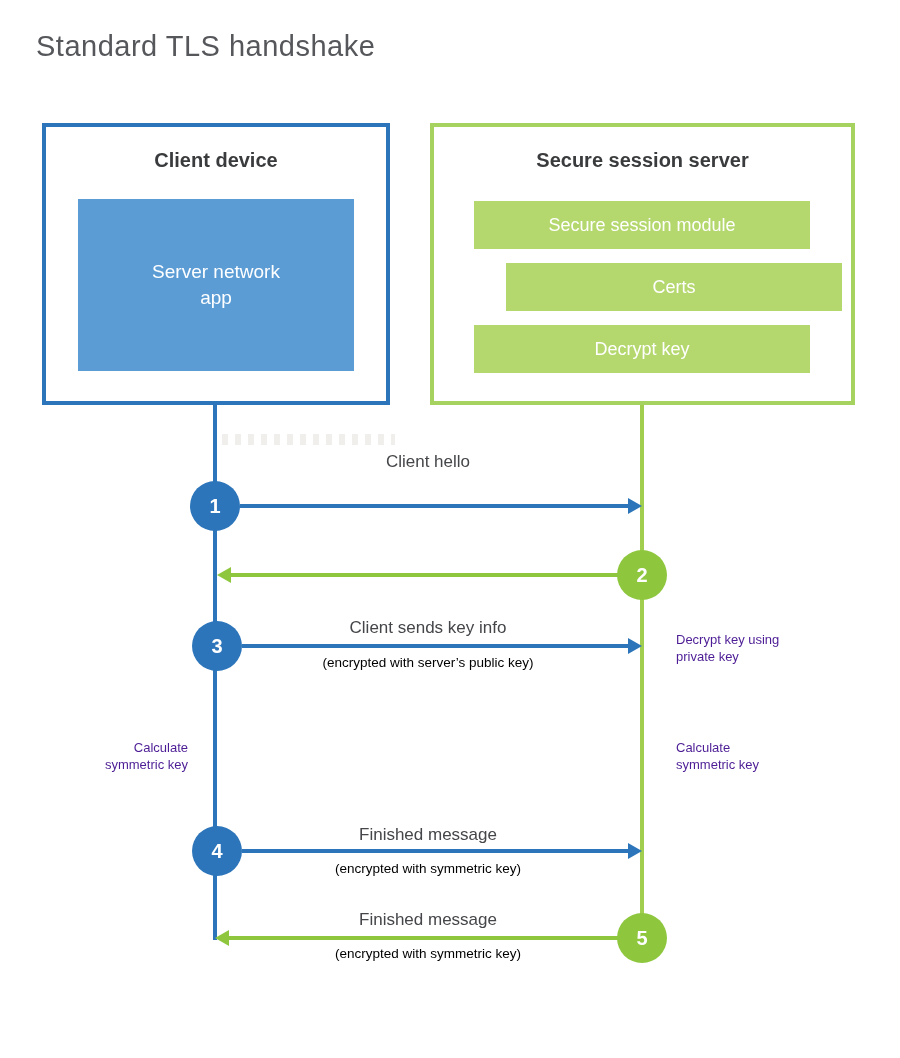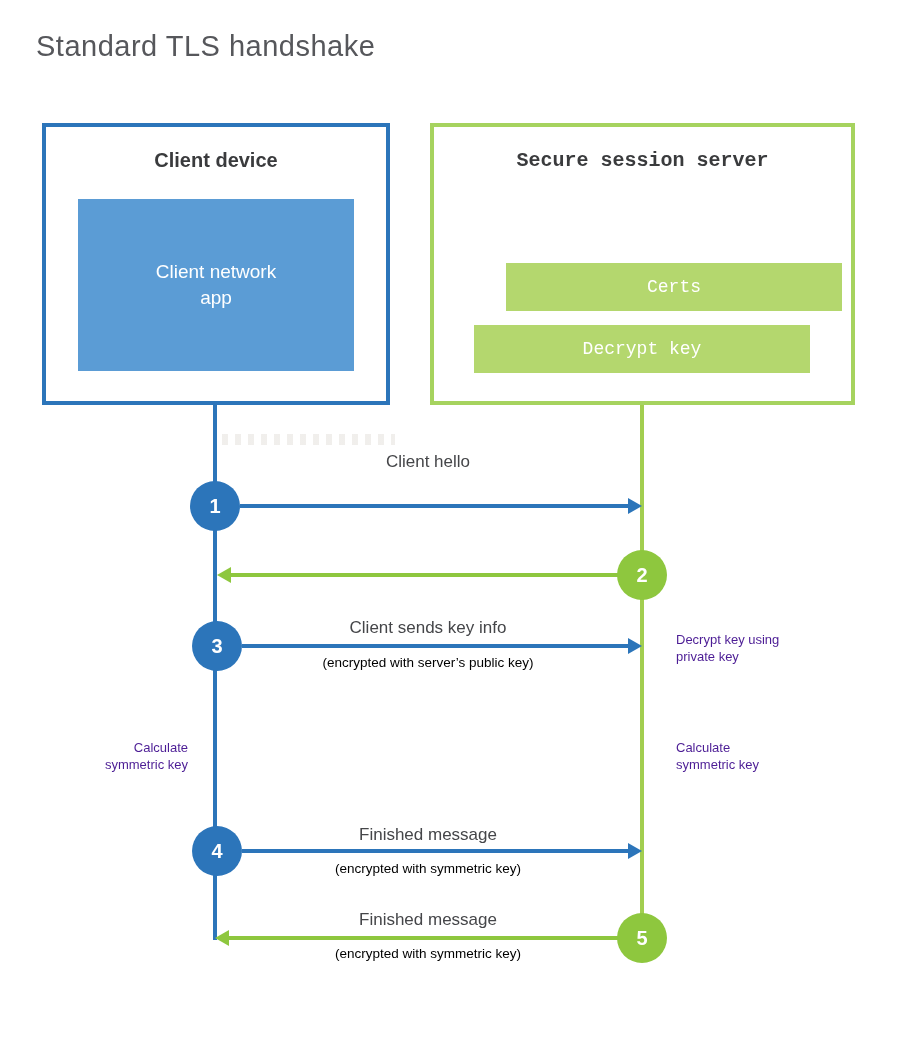--- a/index.html
+++ b/index.html
@@ -8,21 +8,21 @@
     font-family:"Liberation Sans","DejaVu Sans",sans-serif;
   }
   .abs{position:absolute;}
   
   #page-title{
     left:36px;top:30px;font-size:29px;font-weight:300;color:#56575b;letter-spacing:0.5px;
   }
   
   .actor-box{background:#ffffff;box-sizing:border-box;padding-left:28px;}
   #client-box{left:42px;top:123px;width:348px;height:282px;border:4px solid #2c75ba;}
-  #server-box{left:430px;top:123px;width:425px;height:282px;border:4px solid #a6d35f;font-family:Liberation Mono, monospace;}
+  #server-box{left:430px;top:123px;width:425px;height:282px;border:4px solid #a6d35f;}
   .actor-title{
     position:absolute;left:0;top:22px;width:100%;text-align:center;
     font-size:20px;font-weight:bold;color:#3a3b3d;
   }
   #client-app{
     position:absolute;left:32px;top:72px;width:276px;height:172px;background:#5b9cd5;
     display:flex;align-items:center;justify-content:center;text-align:center;
     color:#ffffff;font-size:19px;white-space:pre-line;line-height:26px;
   }
   .module{
@@ -97,26 +97,27 @@
 </style>
 </head>
 <body>
 
 <div id="stage">
 
   <div class="abs" id="page-title">Standard TLS handshake</div>
 
   <div class="abs actor-box" id="client-box">
     <div class="actor-title">Client device</div>
-    <div id="client-app">Client network
+    <div id="client-app">Server network
 app</div>
   </div>
 
   <div class="abs actor-box" id="server-box">
     <div class="actor-title">Secure session server</div>
+    <div class="module" id="module-0">Secure session module</div>
     <div class="module" id="module-1">Certs</div>
     <div class="module" id="module-2">Decrypt key</div>
   </div>
 
   <div class="abs lifeline" id="client-lifeline"></div>
   <div class="abs lifeline" id="server-lifeline"></div>
   <div class="abs" id="faint-dashed-line"></div>
 
   <div class="abs shaft shaft-blue" id="arrow-1-shaft"></div>
   <div class="abs head head-right-blue" id="arrow-1-head"></div>

